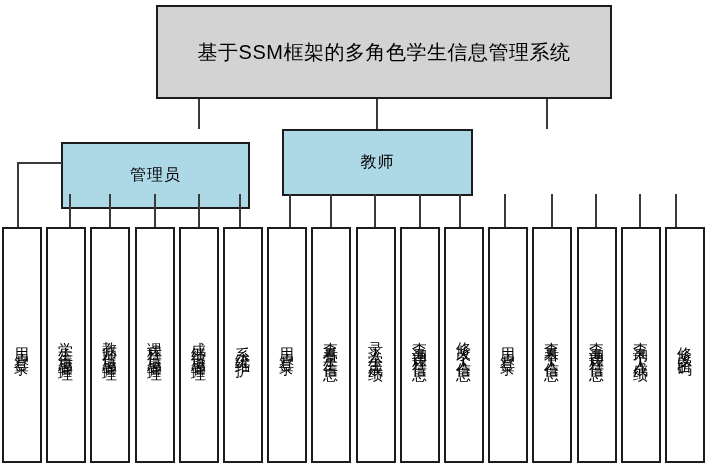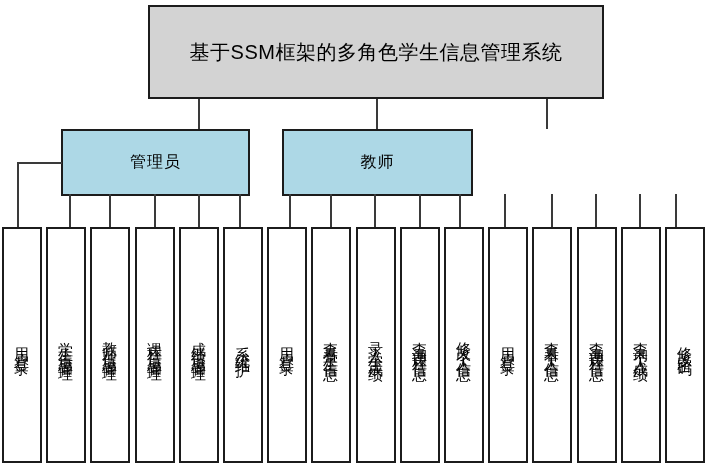--- a/index.html
+++ b/index.html
@@ -51,29 +51,29 @@
     background:var(--line-color);
   }
   .vline{width:2px;}
   .hline{height:2px;}
 </style>
 </head>
 <body>
 
 <div class="canvas">
 
-  <div class="box root-box" style="left:148px;top:5px;width:456px;height:94px;">
+  <div class="box root-box" style="left:156px;top:5px;width:456px;height:94px;">
     <span>基于SSM框架的多角色学生信息管理系统</span>
   </div>
 
   <div class="line vline" style="left:198px;top:99px;height:30px;"></div>
   <div class="line vline" style="left:376px;top:99px;height:30px;"></div>
   <div class="line vline" style="left:546px;top:99px;height:30px;"></div>
 
-  <div class="box branch-box" style="left:61px;top:129px;width:189px;height:67px;">
+  <div class="box branch-box" style="left:61px;top:142px;width:189px;height:67px;">
     <span>管理员</span>
   </div>
   <div class="box branch-box" style="left:282px;top:129px;width:191px;height:67px;">
     <span>教师</span>
   </div>
 
   <div class="line hline" style="left:17px;top:162px;width:45px;"></div>
   <div class="line vline" style="left:17px;top:162px;height:66px;"></div>
 
   <div class="line vline" style="left:69px;top:194px;height:34px;"></div>

